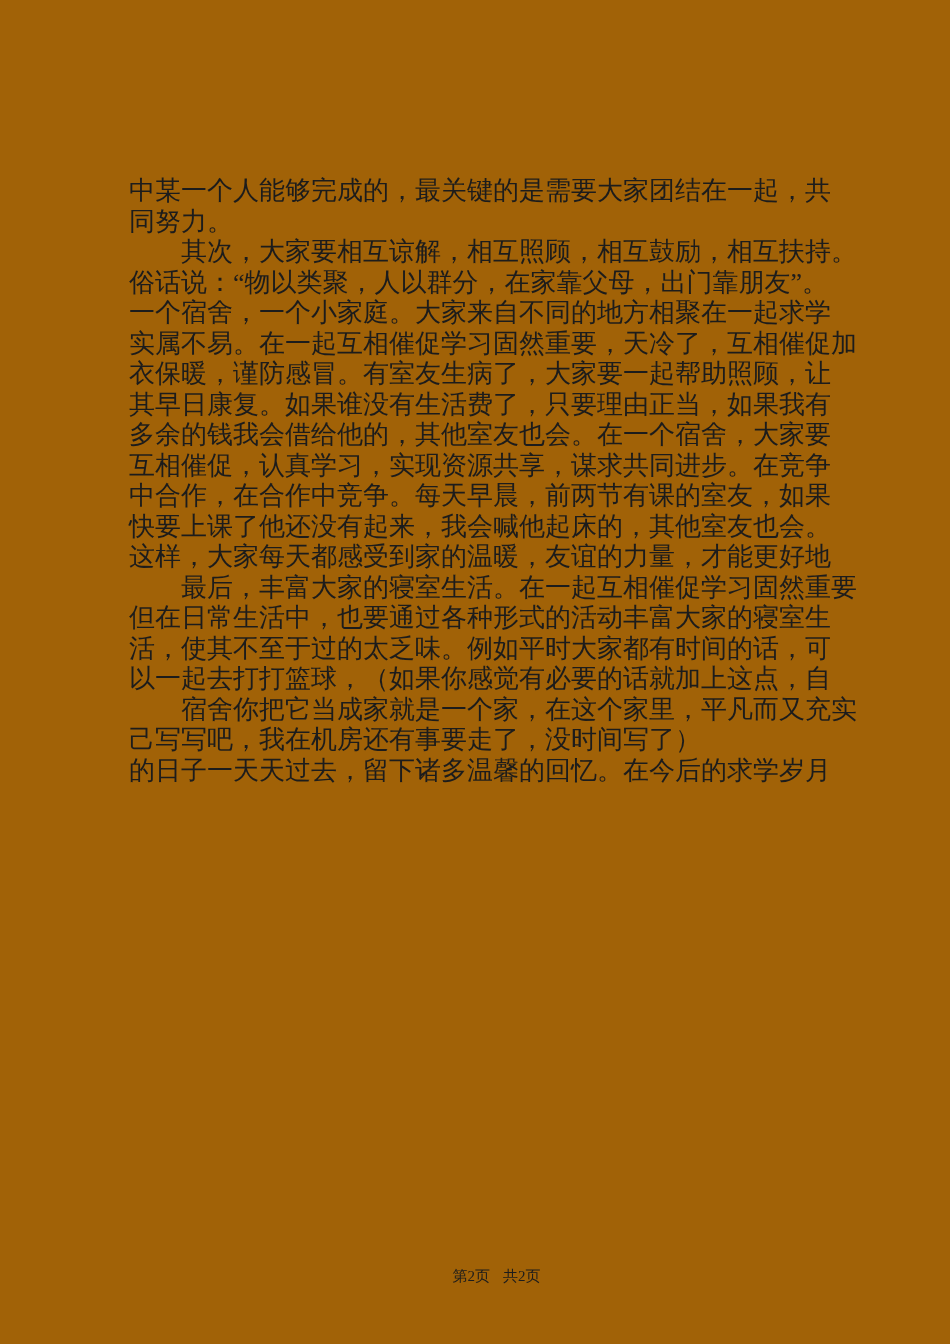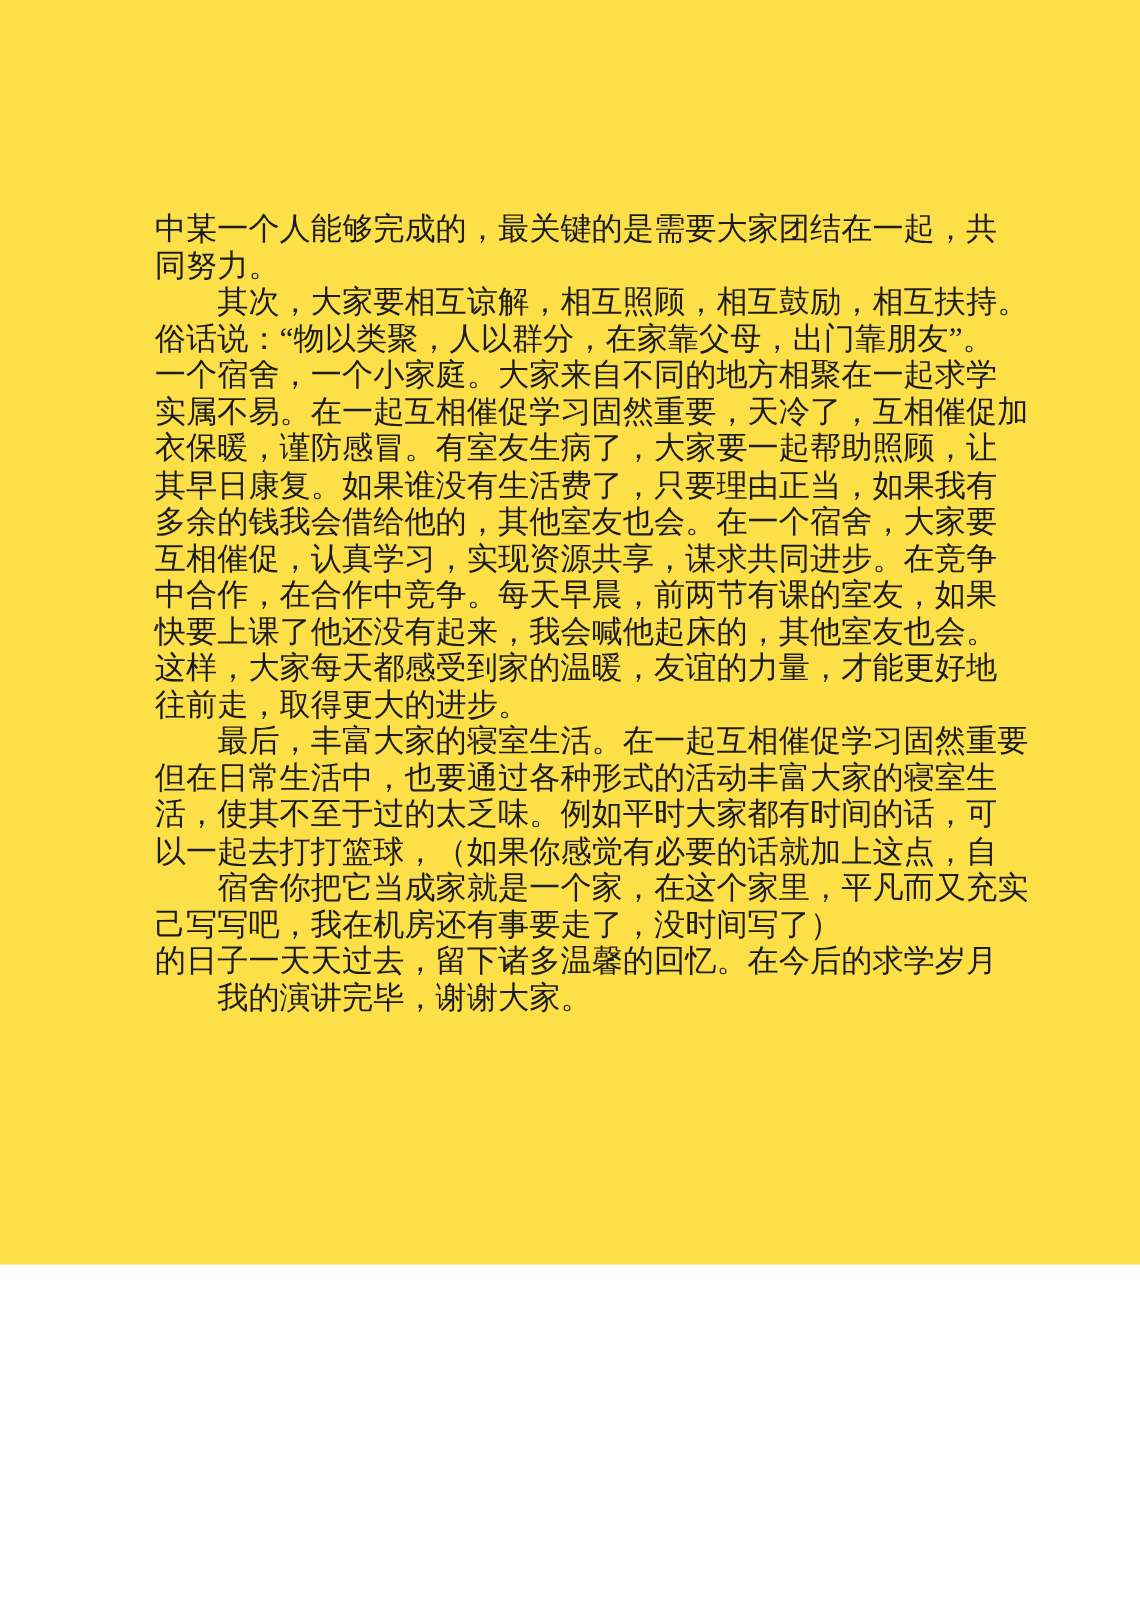--- a/index.html
+++ b/index.html
@@ -3,22 +3,22 @@
 <meta charset="utf-8">
 <style>
   html, body {
     margin: 0;
     padding: 0;
     background: #ffffff;
   }
   .page {
     position: relative;
     width: 950px;
-    height: 1054px;
-    background: #fde047;
+    height: 1344px;
+    background: #a16207;
     overflow: hidden;
     font-family: "Liberation Serif", "DejaVu Serif", serif;
     color: #1c1c1c;
   }
   .text-body {
     position: absolute;
     left: 129px;
     top: 176px;
     width: 730px;
   }
@@ -54,27 +54,25 @@
     <div class="line">俗话说：“物以类聚，人以群分，在家靠父母，出门靠朋友”。</div>
     <div class="line">一个宿舍，一个小家庭。大家来自不同的地方相聚在一起求学</div>
     <div class="line">实属不易。在一起互相催促学习固然重要，天冷了，互相催促加</div>
     <div class="line">衣保暖，谨防感冒。有室友生病了，大家要一起帮助照顾，让</div>
     <div class="line">其早日康复。如果谁没有生活费了，只要理由正当，如果我有</div>
     <div class="line">多余的钱我会借给他的，其他室友也会。在一个宿舍，大家要</div>
     <div class="line">互相催促，认真学习，实现资源共享，谋求共同进步。在竞争</div>
     <div class="line">中合作，在合作中竞争。每天早晨，前两节有课的室友，如果</div>
     <div class="line">快要上课了他还没有起来，我会喊他起床的，其他室友也会。</div>
     <div class="line">这样，大家每天都感受到家的温暖，友谊的力量，才能更好地</div>
-    <div class="line">往前走，取得更大的进步。</div>
     <div class="line">　　最后，丰富大家的寝室生活。在一起互相催促学习固然重要</div>
     <div class="line">但在日常生活中，也要通过各种形式的活动丰富大家的寝室生</div>
     <div class="line">活，使其不至于过的太乏味。例如平时大家都有时间的话，可</div>
     <div class="line">以一起去打打篮球，（如果你感觉有必要的话就加上这点，自</div>
     <div class="line">　　宿舍你把它当成家就是一个家，在这个家里，平凡而又充实</div>
     <div class="line">己写写吧，我在机房还有事要走了，没时间写了）</div>
     <div class="line">的日子一天天过去，留下诸多温馨的回忆。在今后的求学岁月</div>
-    <div class="line">　　我的演讲完毕，谢谢大家。</div>
   </div>
 
   <div class="footer">
     <span class="current">第2页</span><span class="total">共2页</span>
   </div>
 </div>
 
 </body></html>

